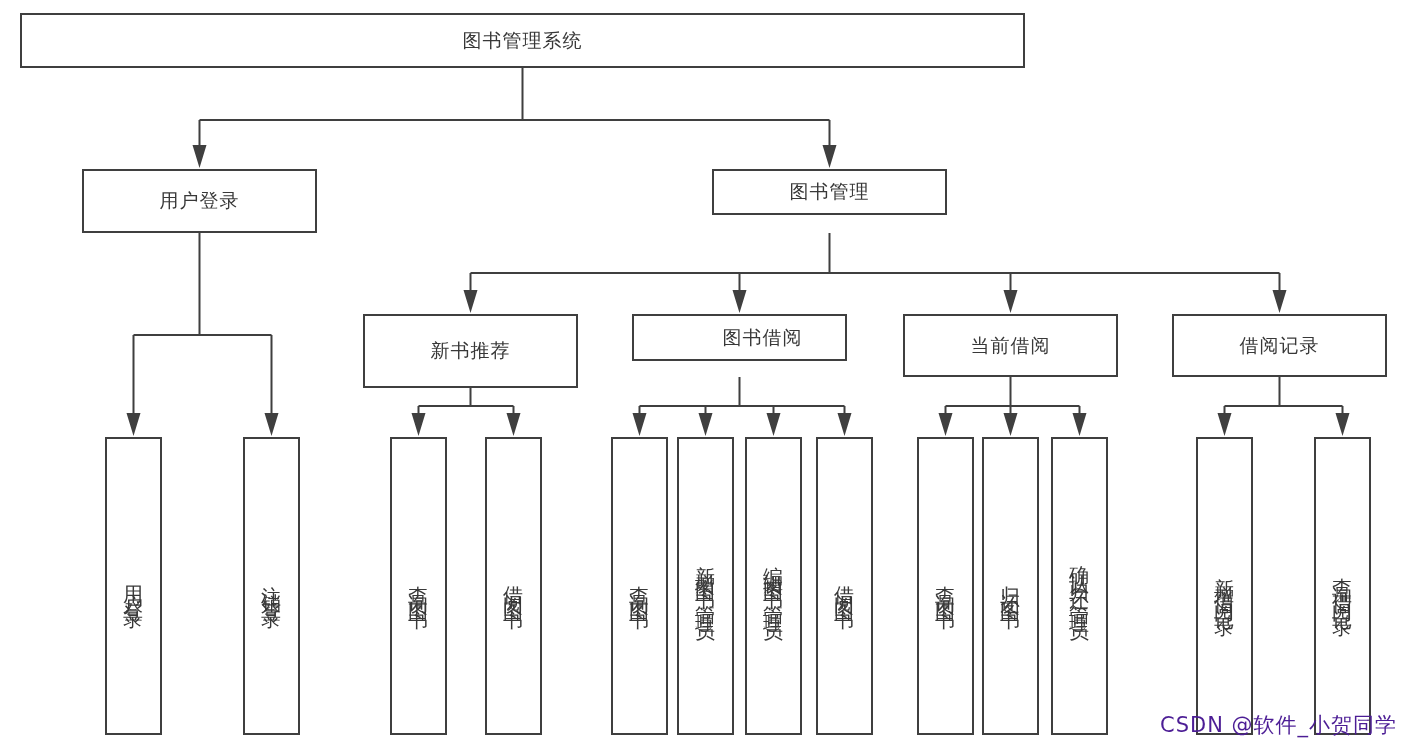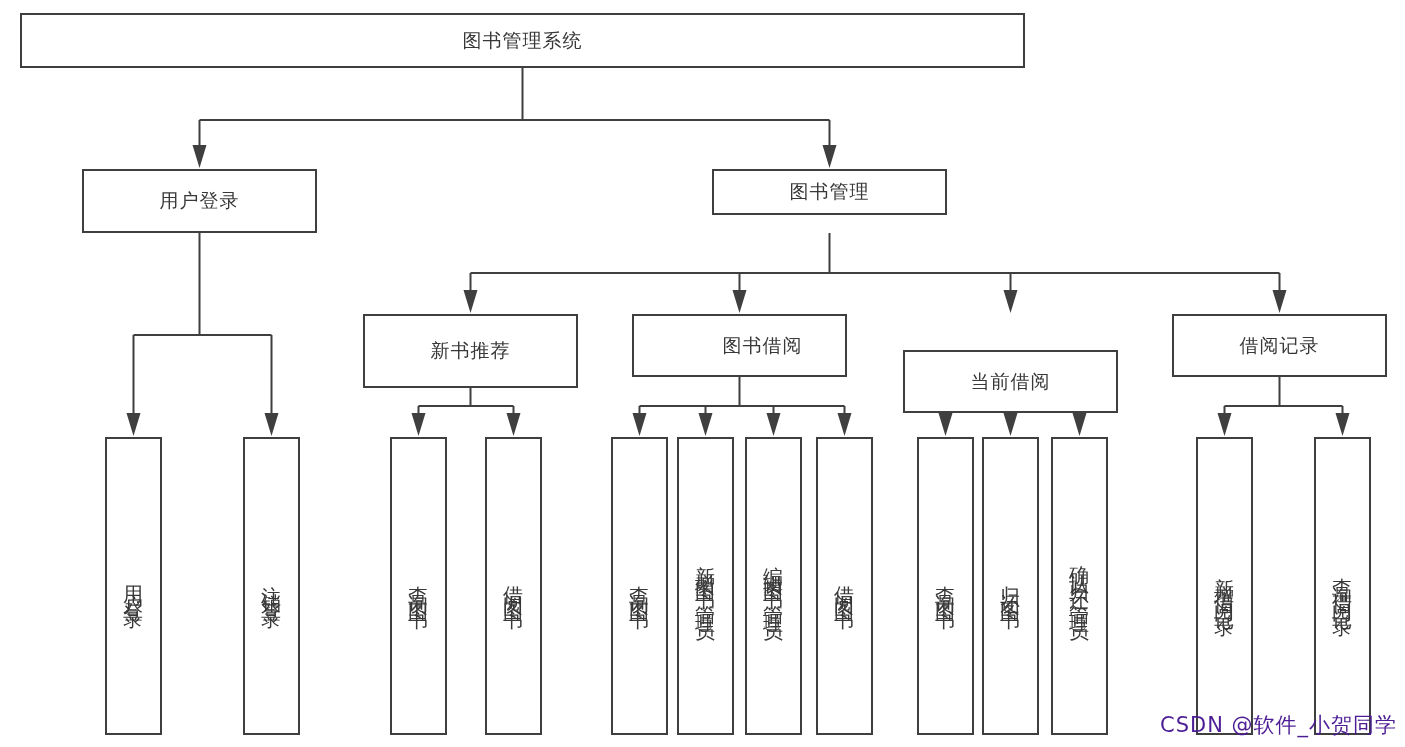--- a/index.html
+++ b/index.html
@@ -17,22 +17,22 @@
   .leaf{
     writing-mode:vertical-rl;text-orientation:mixed;
     font-size:20px;letter-spacing:8px;line-height:1;
     width:57px;top:437px;height:298px;
   }
   
   .n-root{left:20px;top:13px;width:1005px;height:55px;}
   .n-user-login{left:82px;top:169px;width:235px;height:64px;}
   .n-book-mgmt{left:712px;top:169px;width:235px;height:46px;}
   .n-new-book-rec{left:363px;top:314px;width:215px;height:74px;}
-  .n-book-borrow{left:632px;top:314px;width:215px;height:63px;padding-left:46px;}
-  .n-current-borrow{left:903px;top:314px;width:215px;height:63px;margin-top:36px;}
+  .n-book-borrow{left:632px;top:314px;width:215px;height:47px;padding-left:46px;}
+  .n-current-borrow{left:903px;top:314px;width:215px;height:63px;}
   .n-borrow-records{left:1172px;top:314px;width:215px;height:63px;}
   
   .lf-login{left:105px;}   .lf-logout{left:243px;}
   .lf-rec-query{left:390px;} .lf-rec-borrow{left:485px;}
   .lf-bb-query{left:611px;} .lf-bb-add{left:677px;} .lf-bb-edit{left:745px;} .lf-bb-borrow{left:816px;}
   .lf-cb-query{left:917px;} .lf-cb-return{left:982px;} .lf-cb-confirm{left:1051px;}
   .lf-br-add{left:1196px;} .lf-br-query{left:1314px;}
   .watermark{
     position:absolute;left:1160px;top:711px;z-index:2;
     color:#4c1d95;font-size:21px;letter-spacing:1px;white-space:nowrap;

